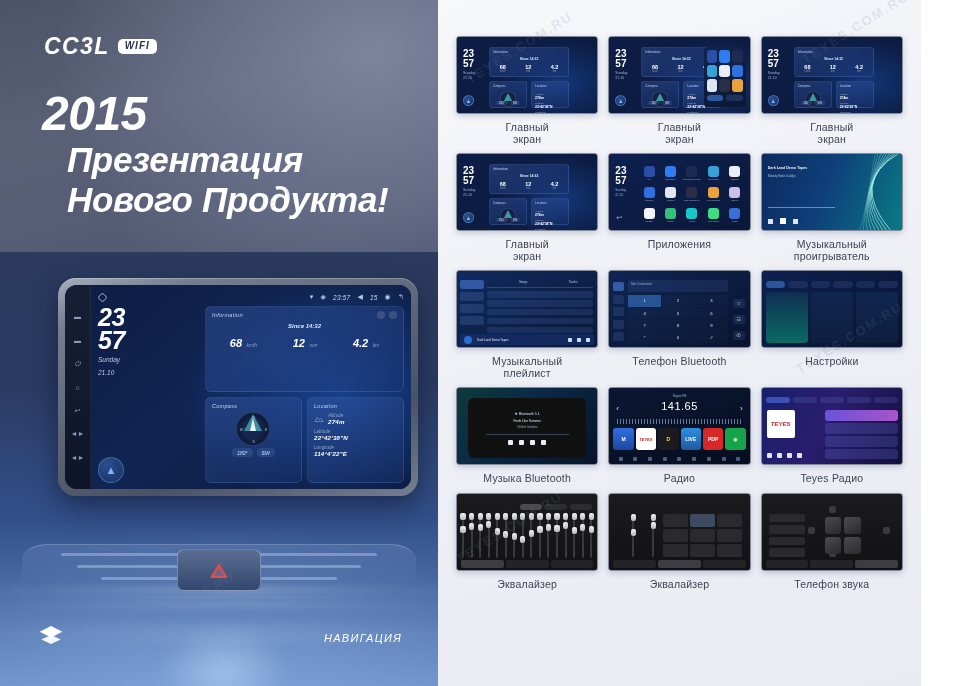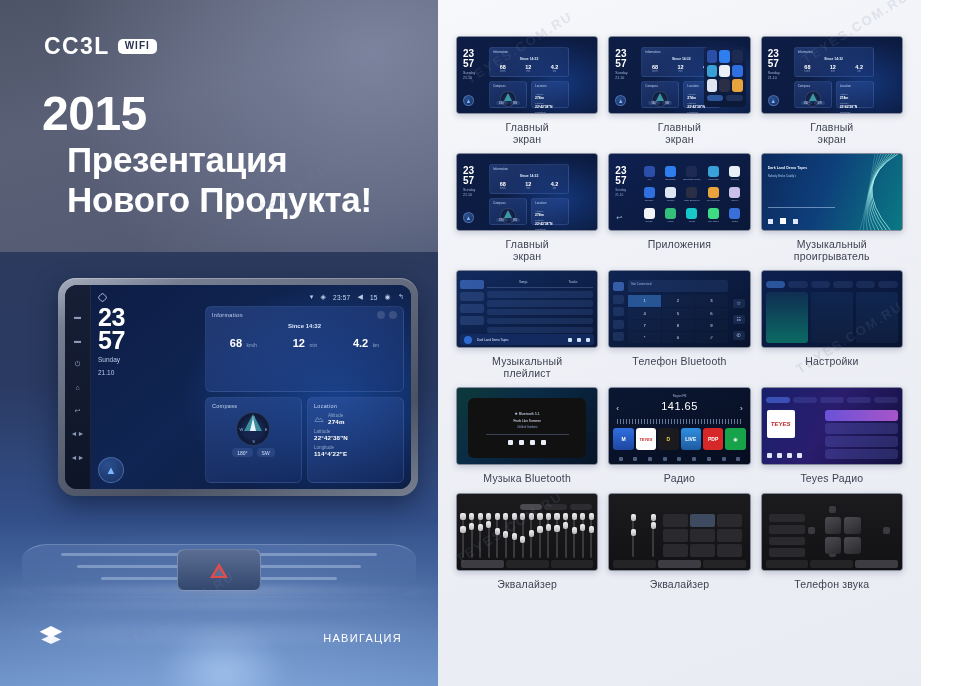--- a/index.html
+++ b/index.html
@@ -11,20 +11,21 @@
   .page { position: relative; width: 970px; height: 686px; display: flex; }
 
   
   .hero {
     position: relative;
     width: 438px; height: 686px;
     overflow: hidden;
     background:
       radial-gradient(120% 70% at 85% 8%, rgba(150,160,190,0.55) 0%, rgba(0,0,0,0) 60%),
       linear-gradient(165deg, #4d5467 0%, #5a6076 18%, #535a72 38%, #3e4a6b 58%, #2b3c66 76%, #1f3366 100%);
+    font-style: italic;
   }
   .hero::after{
     content:""; position:absolute; left:0; right:0; bottom:0; height:300px;
     background: linear-gradient(180deg, rgba(40,60,110,0) 0%, rgba(45,70,125,0.55) 45%, rgba(120,160,220,0.65) 100%);
     pointer-events:none;
   }
   .hero-logo {
     position:absolute; left:44px; top:33px; display:flex; align-items:center; gap:8px; z-index:6;
   }
   .hero-logo .lg-text {

